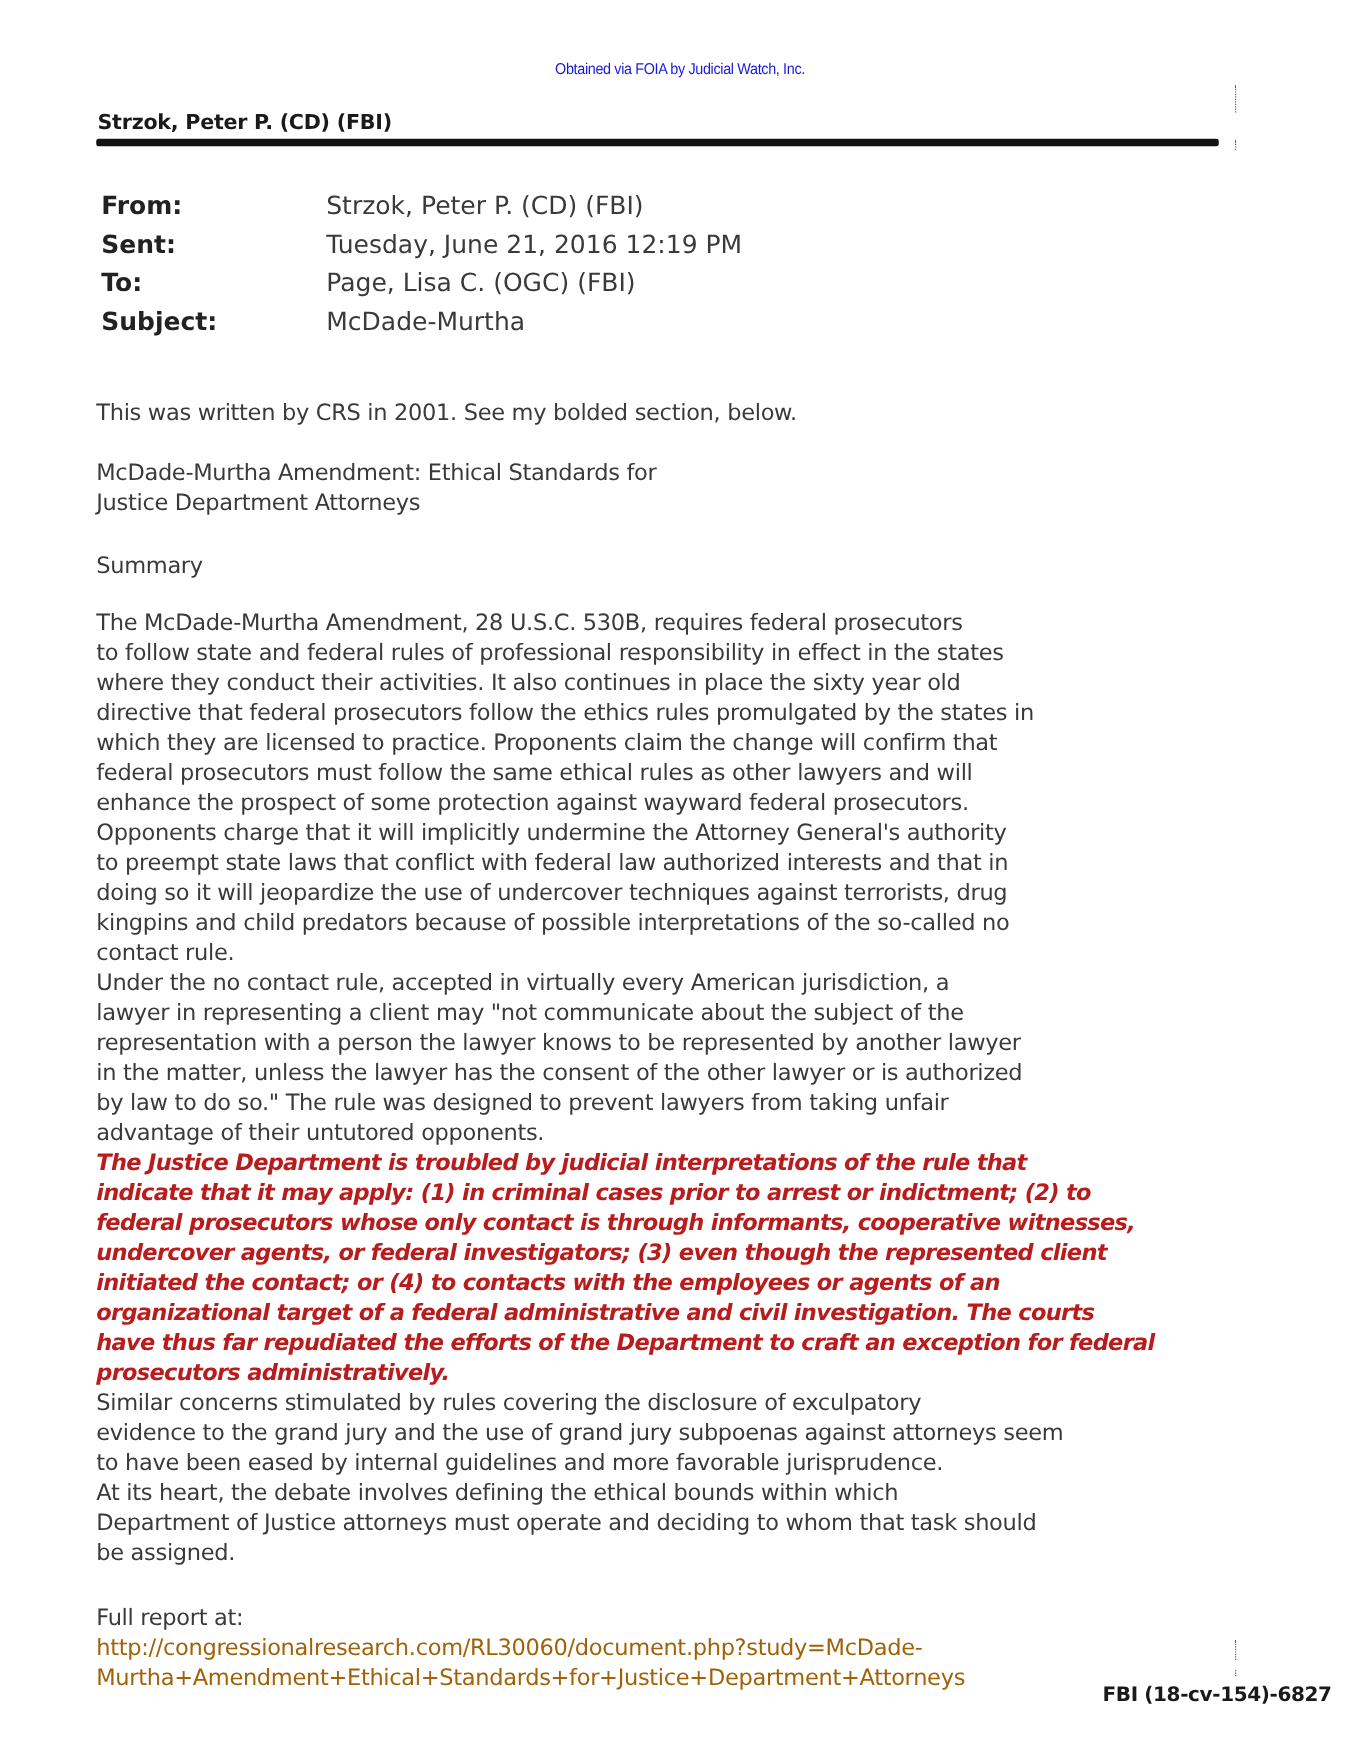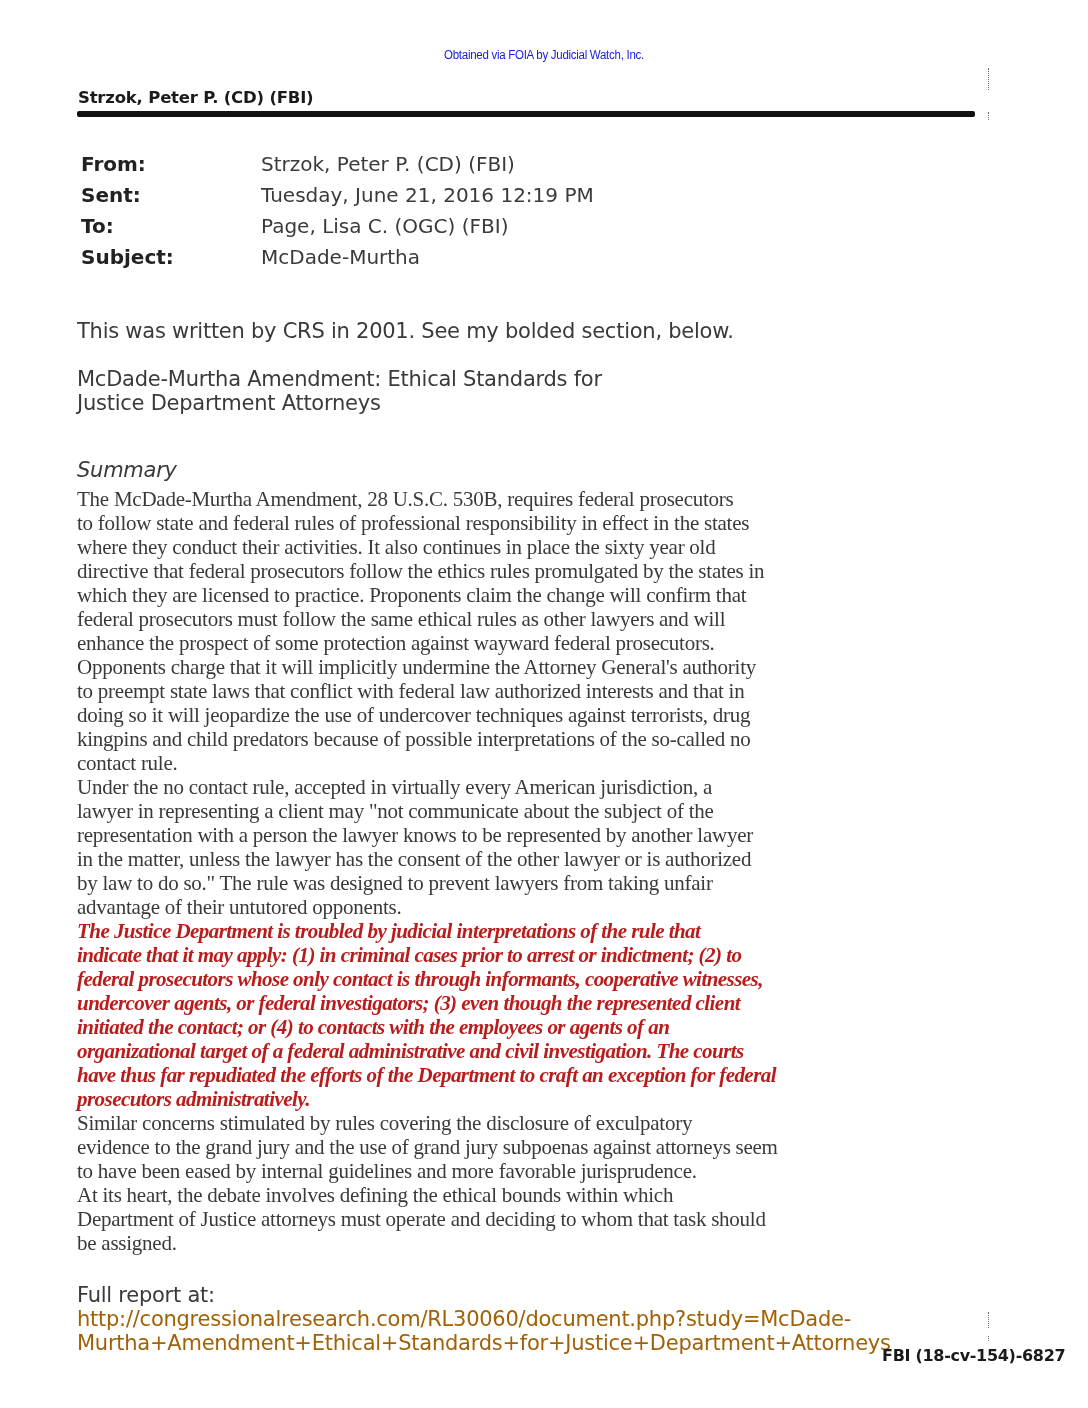--- a/index.html
+++ b/index.html
@@ -69,21 +69,21 @@
       font-weight: bold;
       color: #222;
     }
     .header-value {
       color: #3a3a3a;
     }
     .body-text {
       position: absolute;
       left: 77px;
       width: 730px;
-      font-size: 21px;
+      font-size: 18px;
       line-height: 24px;
       color: #3a3a3a;
       letter-spacing: -0.25px;
     }
     .body-text p {
       margin: 0;
       white-space: nowrap;
     }
     .bold-italic {
       font-weight: bold;
@@ -140,25 +140,25 @@
 
 <div class="body-text" style="top:319px;">
   <p>This was written by CRS in 2001.  See my bolded section, below.</p>
 </div>
 
 <div class="body-text" style="top:367px;">
   <p>McDade-Murtha Amendment: Ethical Standards for</p>
   <p>Justice Department Attorneys</p>
 </div>
 
-<div class="body-text" style="top:458px;font-style:italic;">
+<div class="body-text" style="top:441px;">
   <p>Summary</p>
 </div>
 
-<div class="body-text" style="top:487px;font-family:Liberation Serif, serif;">
+<div class="body-text" style="top:487px;">
   <p>The McDade-Murtha Amendment, 28 U.S.C. 530B, requires federal prosecutors</p>
   <p>to follow state and federal rules of professional responsibility in effect in the states</p>
   <p>where they conduct their activities. It also continues in place the sixty year old</p>
   <p>directive that federal prosecutors follow the ethics rules promulgated by the states in</p>
   <p>which they are licensed to practice. Proponents claim the change will confirm that</p>
   <p>federal prosecutors must follow the same ethical rules as other lawyers and will</p>
   <p>enhance the prospect of some protection against wayward federal prosecutors.</p>
   <p>Opponents charge that it will implicitly undermine the Attorney General's authority</p>
   <p>to preempt state laws that conflict with federal law authorized interests and that in</p>
   <p>doing so it will jeopardize the use of undercover techniques against terrorists, drug</p>

